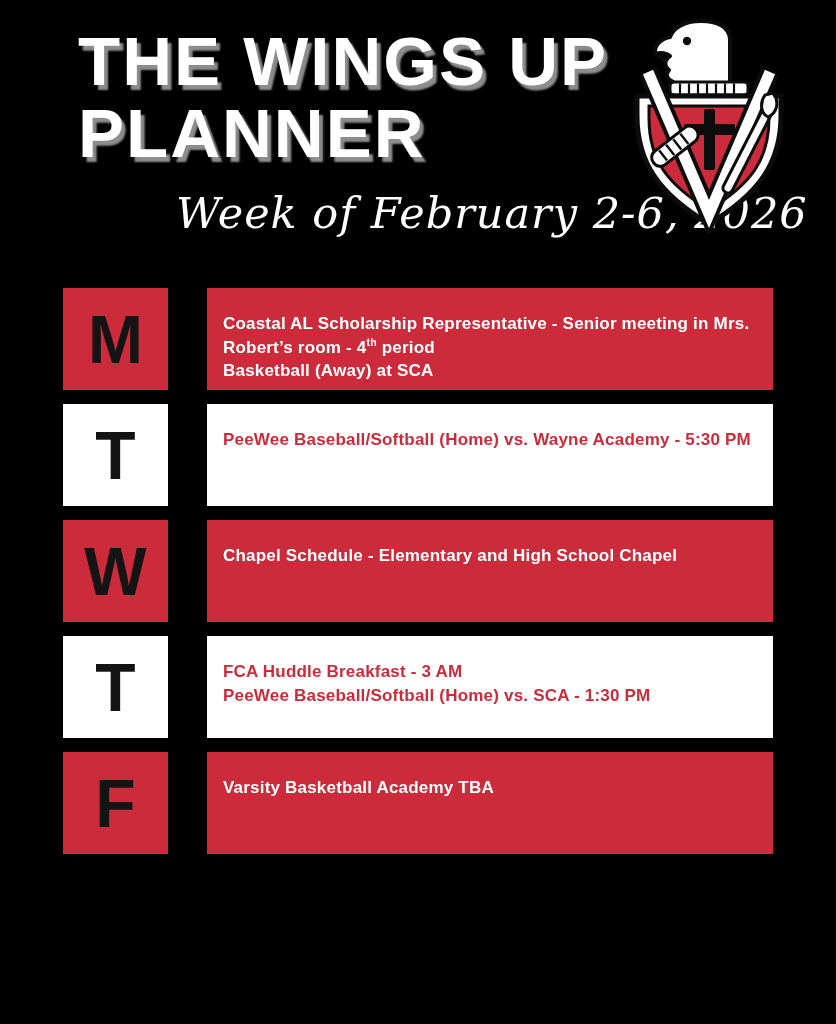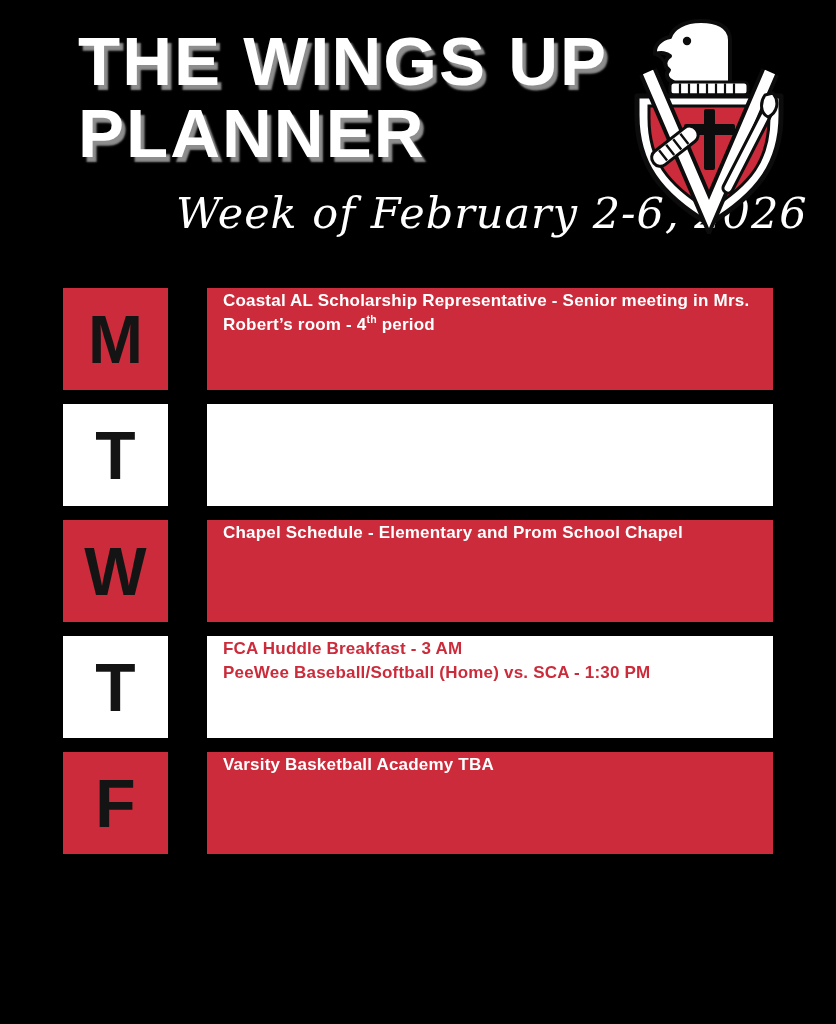--- a/index.html
+++ b/index.html
@@ -33,21 +33,21 @@
   .row { display:flex; height:102px; }
   .daybox {
     width:105px; height:102px; margin-right:39px; flex:none;
     display:flex; align-items:center; justify-content:center;
   }
   .day-letter {
     font-size:66px; font-weight:900; color:var(--ink,#141414);
     line-height:1; transform:scaleY(1.05);
   }
   .bar {
-    width:566px; height:102px; padding:1px 16px; overflow:hidden;
+    width:566px; height:102px; padding:24px 16px; overflow:hidden;
   }
   .line {
     font-size:17px; font-weight:700; line-height:23.5px; letter-spacing:0.2px;
   }
   .line sup { font-size:0.62em; line-height:0; }
   .theme-red  .daybox, .theme-red  .bar { background:var(--red,#cb2b3a); }
   .theme-red  .line { color:var(--white,#fff); }
   .theme-white .daybox, .theme-white .bar { background:var(--white,#fff); }
   .theme-white .line { color:var(--red,#cb2b3a); }
 </style>
@@ -104,38 +104,40 @@
   </header>
 
   <main class="rows">
 
     <section class="row theme-red">
       <div class="daybox">
         <span class="day-letter">M</span>
       </div>
       <div class="bar">
         <p class="line"><span>Coastal AL Scholarship Representative - Senior meeting in Mrs. Robert’s room - 4</span><sup>th</sup><span> period</span></p>
+        <p class="line">Basketball (Away) at SCA</p>
       </div>
     </section>
 
     <section class="row theme-white">
       <div class="daybox">
         <span class="day-letter">T</span>
       </div>
       <div class="bar">
+        <p class="line">PeeWee Baseball/Softball (Home) vs. Wayne Academy - 5:30 PM</p>
         <p class="line"></p>
       </div>
     </section>
 
     <section class="row theme-red">
       <div class="daybox">
         <span class="day-letter">W</span>
       </div>
       <div class="bar">
-        <p class="line">Chapel Schedule - Elementary and Prom School Chapel</p>
+        <p class="line">Chapel Schedule - Elementary and High School Chapel</p>
         <p class="line"></p>
         <p class="line"></p>
       </div>
     </section>
 
     <section class="row theme-white">
       <div class="daybox">
         <span class="day-letter">T</span>
       </div>
       <div class="bar">

